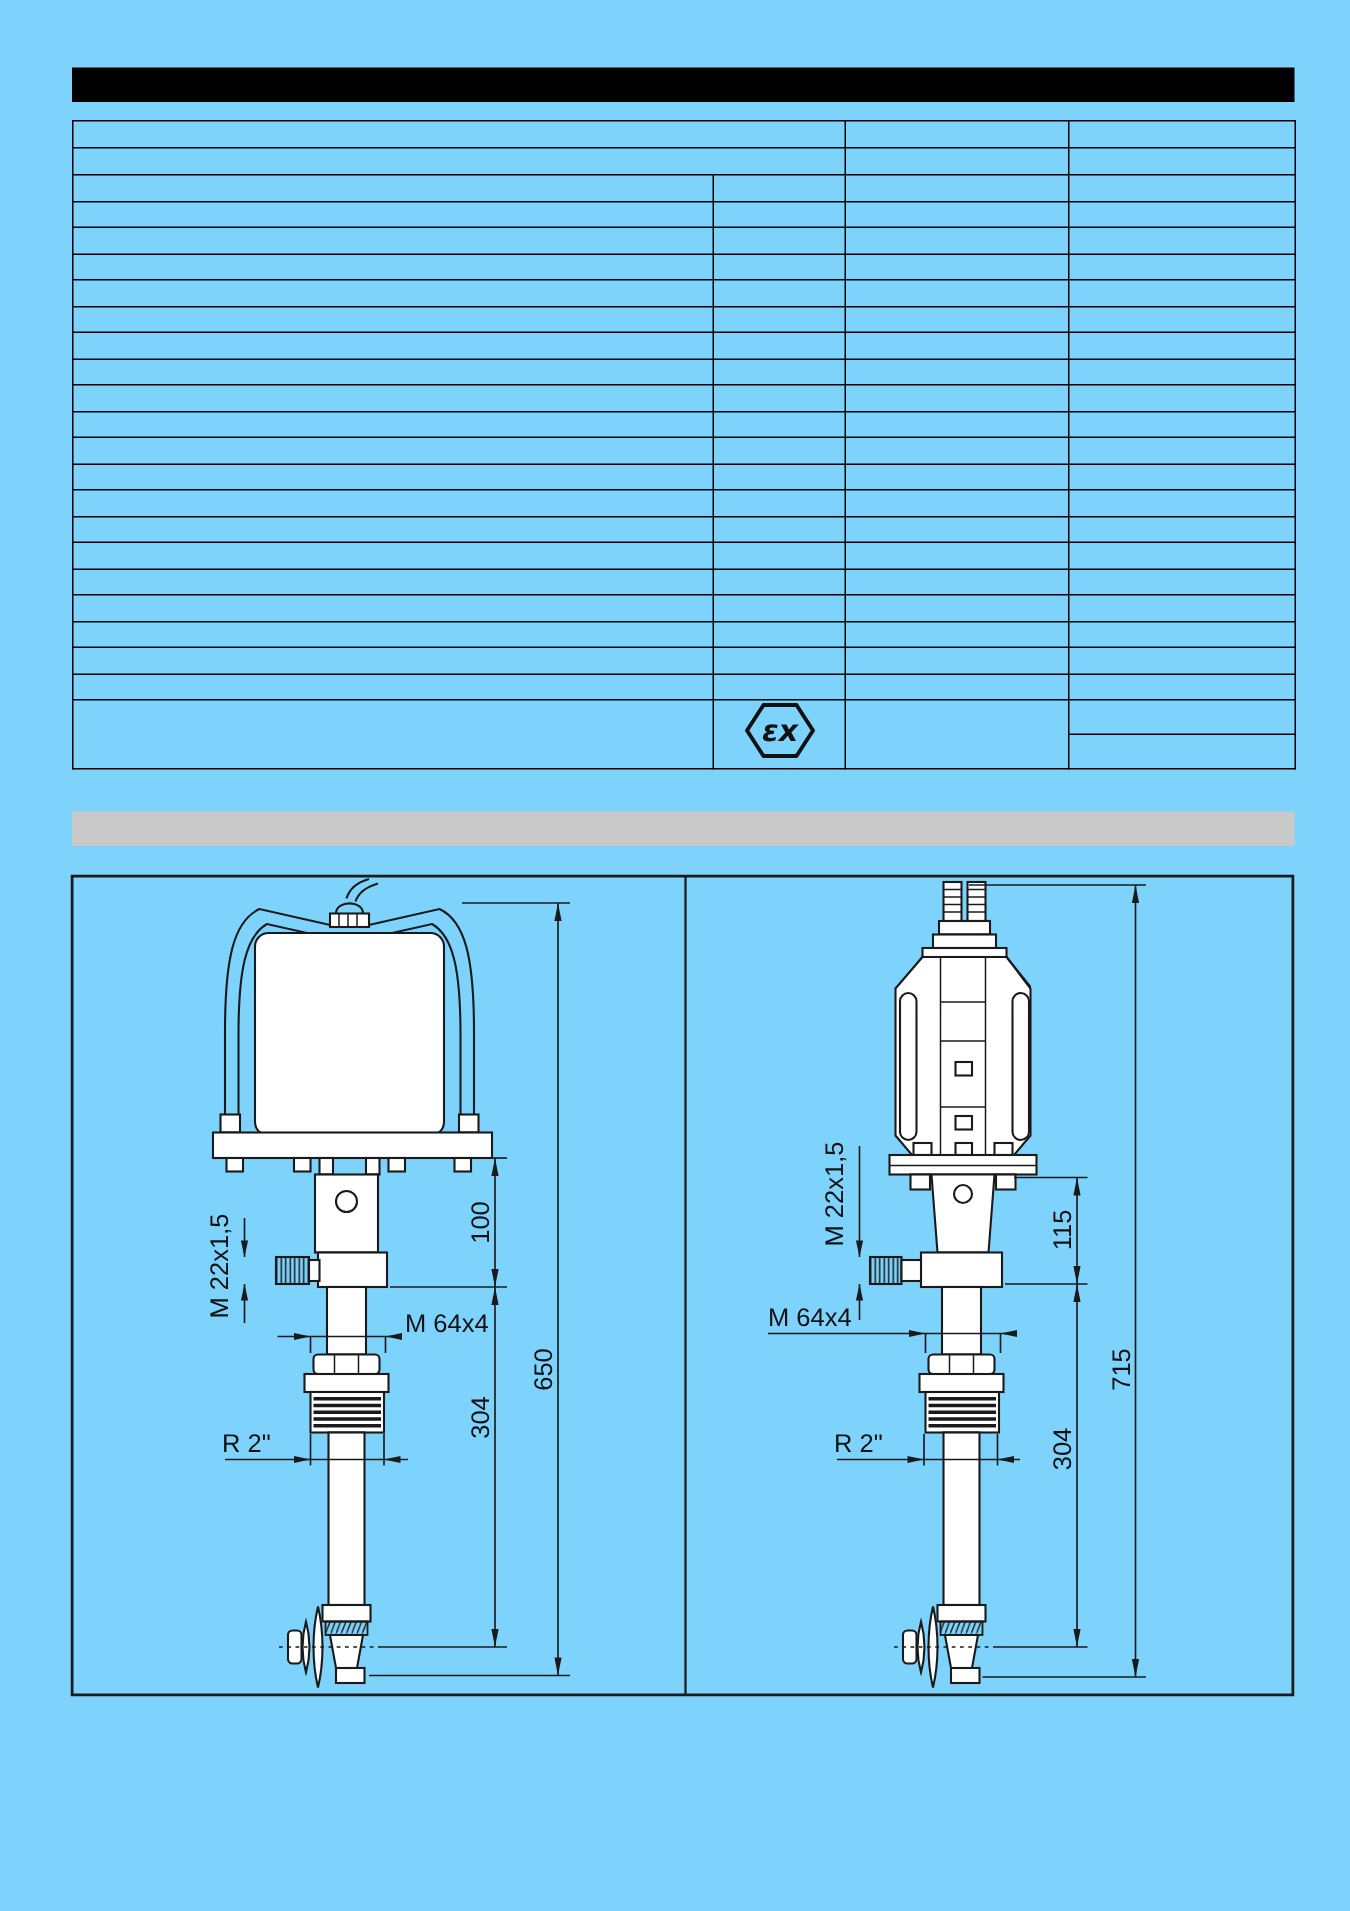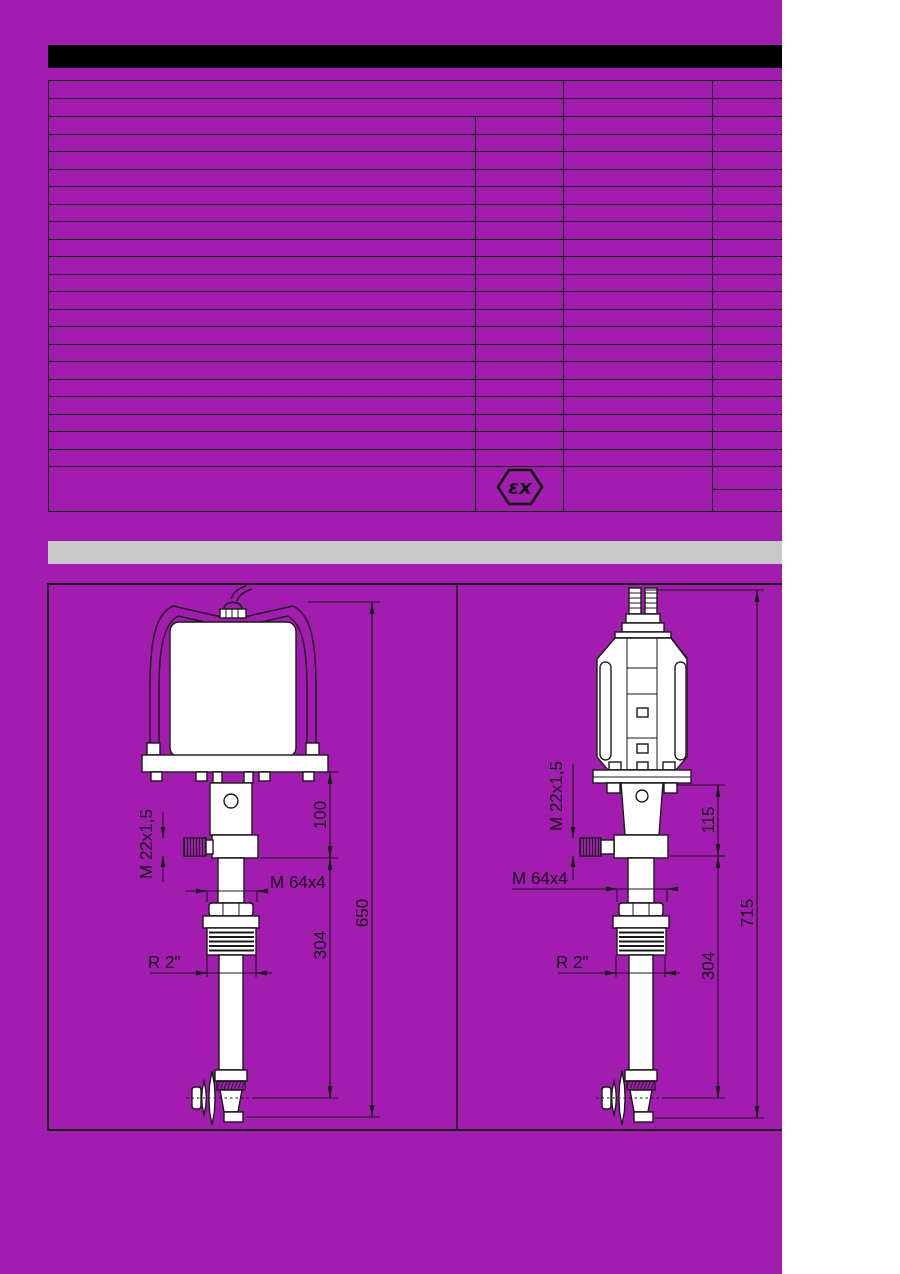--- a/index.html
+++ b/index.html
@@ -1,16 +1,16 @@
 <!DOCTYPE html>
 <html><head>
 <meta charset="utf-8">
 <style>
   html,body{margin:0;padding:0;background:#fff;}
-  #page{position:relative;width:782px;height:1274px;background:#a21caf;overflow:hidden;
+  #page{position:relative;width:900px;height:1274px;background:#7dd3fc;overflow:hidden;
         font-family:"Liberation Sans",sans-serif;}
   .bar{position:absolute;left:48px;width:815px;height:23px;}
   #title-bar{top:45px;background:#000;}
   #section-bar{top:541px;background:#c9c9c9;}
   table.spec{position:absolute;left:48px;top:80px;width:815px;border-collapse:collapse;
              table-layout:fixed;}
   table.spec td{border:1.5px solid #000;padding:0;}
   tr.row-plain td{height:17px;}
   tr.row-split td{height:16.5px;}
   tr.row-exa td, tr.row-exb td{height:17px;}

